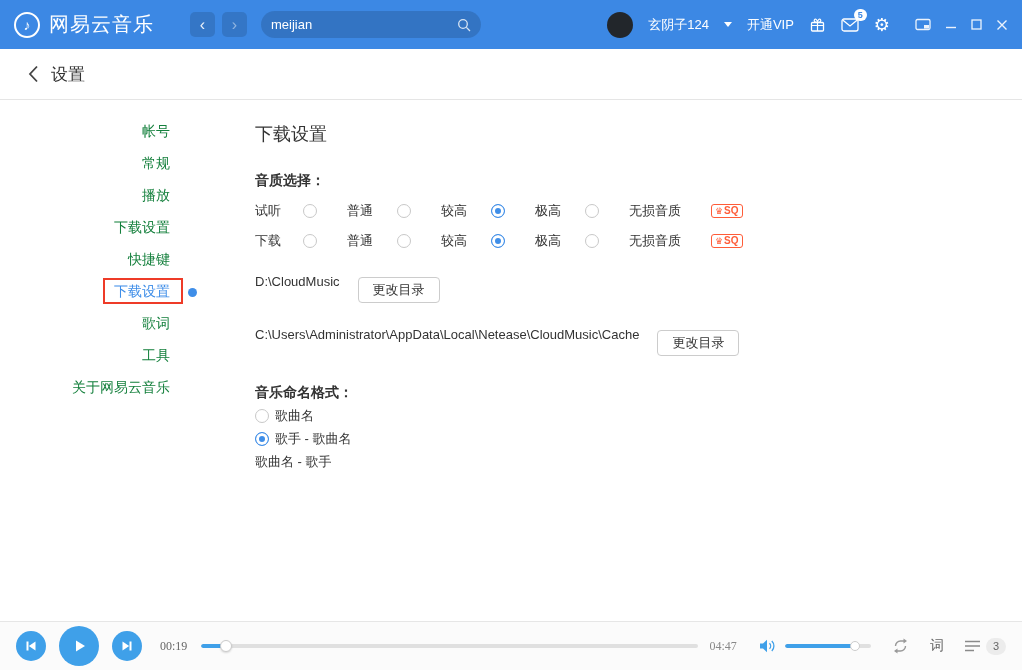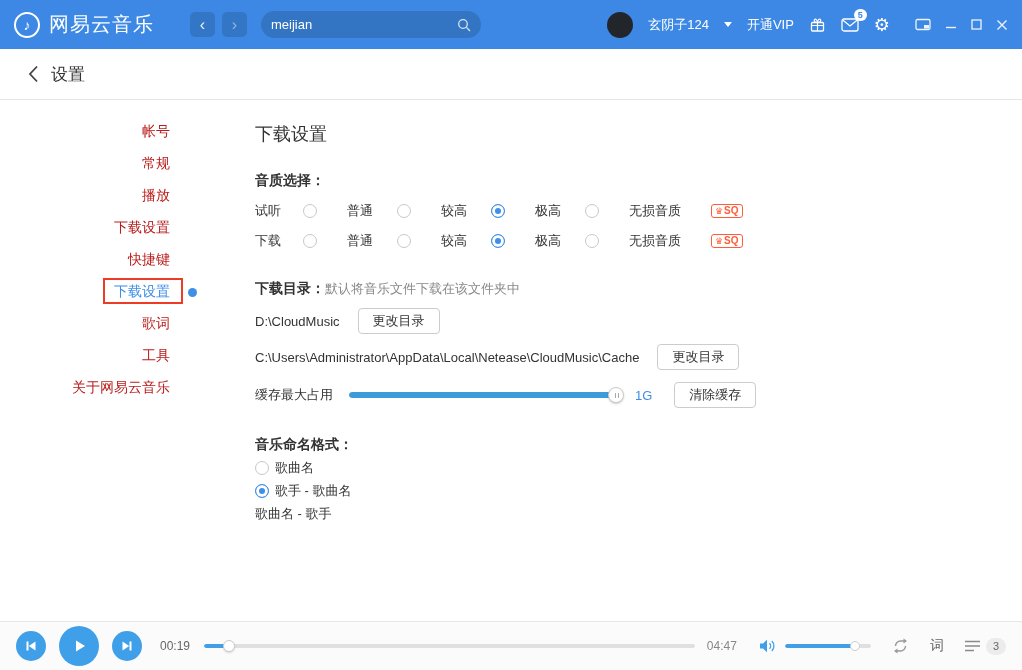--- a/index.html
+++ b/index.html
@@ -33,40 +33,40 @@
            border-radius:8px; padding:1px 4px; line-height:10px; }
   .winctl { display:flex; align-items:center; gap:14px; margin-left:10px; }
 
   
   .subheader { height:51px; border-bottom:1px solid #e5e5e5; display:flex; align-items:center; padding-left:28px; gap:12px; background:#fff; }
   .sub-title { font-size:17px; color:#333; }
 
   
   .content { display:flex; height:521px; overflow:hidden; }
   .sidebar { width:210px; padding-top:15px; flex:none; }
-  .side-item { height:32px; line-height:32px; text-align:right; padding-right:40px; font-size:14px; color:#b91c1c; cursor:pointer; }
+  .side-item { height:32px; line-height:32px; text-align:right; padding-right:40px; font-size:14px; color:#15803d; cursor:pointer; }
   .side-item.sel { color:#3f8ee8; }
   .main { flex:1; padding:22px 0 0 45px; overflow:hidden; }
   .page-title { font-size:18px; color:#333; }
   .sec-label { font-size:14px; font-weight:bold; color:#333; }
   .mt26 { margin-top:26px; } .mt28 { margin-top:28px; } .mt30 { margin-top:30px; }
   .qrow { display:flex; align-items:center; margin-top:12px; font-size:13px; color:#333; }
   .rlabel { width:48px; }
   .opt { display:flex; align-items:center; margin-right:24px; cursor:pointer; min-width:62px;gap:24px; }
   .opt.last { min-width:0; margin-right:0; }
   .radio { width:14px; height:14px; border-radius:50%; border:1px solid #c8c8c8; background:#fff; margin-right:6px; flex:none; }
   .radio.sel { border-color:#3f8ee8; background:#3f8ee8; box-shadow:inset 0 0 0 3px #fff; }
   .sq { display:inline-flex; align-items:center; margin-left:6px; border:1px solid #ff5c38; color:#ff5c38;
         font-size:10px; font-weight:bold; line-height:12px; padding:0 3px; border-radius:3px; }
   .sq::before { content:"♛"; font-size:9px; margin-right:1px; }
   .sec-head { display:flex; align-items:baseline; }
   .hint { font-weight:normal; color:#888; font-size:13px; }
   .path-row { display:flex; align-items:center; margin-top:10px; font-size:13px; color:#333; }
   .btn { height:26px; padding:0 14px; border:1px solid #ccc; border-radius:4px; background:#fff; font-size:13px;
-         color:#333; display:inline-flex; align-items:center; cursor:pointer; margin-left:18px; }
+         color:#333; display:inline-flex; align-items:center; cursor:pointer; margin-left:18px;margin-top:17px; }
   .cs-row { display:flex; align-items:center; margin-top:12px; font-size:13px; color:#333; }
   .slider { position:relative; width:272px; height:16px; display:flex; align-items:center; margin-left:16px; cursor:pointer; }
   .track { width:100%; height:6px; border-radius:3px; background:#e3e3e3; overflow:hidden; }
   .fill { height:100%; background:#3f9bd8; border-radius:3px; }
   .handle { position:absolute; top:0; width:16px; height:16px; border-radius:50%; background:#fff; border:1px solid #ccc;
             box-shadow:0 1px 2px rgba(0,0,0,.2); cursor:pointer; }
   .handle::before, .handle::after { content:""; position:absolute; top:5px; width:1px; height:5px; background:#aaa; }
   .handle::before { left:6px; } .handle::after { left:9px; }
   .cache-val { margin-left:14px; color:#3f8ee8; }
   .n-row { display:flex; align-items:center; margin-top:5px; font-size:13px; color:#333; cursor:pointer; }
@@ -74,21 +74,21 @@
   
   .red-box { position:absolute; left:103px; top:278px; width:80px; height:26px; border:2px solid #ee3b28; pointer-events:none; }
   .blue-dot { position:absolute; left:188px; top:288px; width:9px; height:9px; border-radius:50%; background:#3f8ee8; }
 
   
   .player { position:absolute; left:0; right:0; bottom:0; height:49px; background:#fbfbfb; border-top:1px solid #e6e6e6;
             display:flex; align-items:center; padding:0 16px; }
   .pbtn { width:30px; height:30px; border-radius:50%; background:#3fa0e9; display:flex; align-items:center;
           justify-content:center; cursor:pointer; flex:none; }
   .pbtn.play { width:40px; height:40px; margin:0 13px; }
-  .time { font-size:12px; color:#666; flex:none; }
+  .time { font-size:12px; color:#666; flex:none;font-family:Liberation Serif, serif; }
   .time.cur { margin:0 14px 0 18px; } .time.tot { margin:0 10px 0 12px; color:#888; }
   .progress { flex:1; position:relative; height:12px; display:flex; align-items:center; }
   .ptrack { width:100%; height:4px; background:#e0e0e0; border-radius:2px; overflow:hidden; }
   .pfill { height:100%; background:#3fa0e9; border-radius:2px; }
   .phandle { position:absolute; top:0; width:12px; height:12px; background:#fff; border:1px solid #ccc; border-radius:50%;
              box-shadow:0 1px 2px rgba(0,0,0,.15); cursor:pointer; }
   .vol { display:flex; align-items:center; margin-left:12px; flex:none; gap:8px; }
   .vslider { position:relative; width:86px; height:10px; display:flex; align-items:center; cursor:pointer; }
   .vtrack { width:100%; height:4px; background:#e0e0e0; border-radius:2px; overflow:hidden; }
   .vfill { height:100%; background:#3fa0e9; border-radius:2px; }
@@ -221,45 +221,30 @@
           <span class="radio sel"></span>
           <span>极高</span>
         </span>
         <span class="opt last">
           <span class="radio"></span>
           <span>无损音质</span>
           <span class="sq">SQ</span>
         </span>
       </div>
 
-      <div class="sec-head mt30">
-        <span class="sec-label">下载目录：</span>
-        <span class="hint">默认将音乐文件下载在该文件夹中</span>
-      </div>
       <div class="path-row">
         <span>D:\CloudMusic</span>
         <button class="btn">更改目录</button>
       </div>
 
       <div class="path-row">
         <span>C:\Users\Administrator\AppData\Local\Netease\CloudMusic\Cache</span>
         <button class="btn">更改目录</button>
       </div>
 
-      <div class="cs-row">
-        <span>缓存最大占用</span>
-        <div class="slider">
-          <div class="track">
-              <div class="fill" style="width:98%"></div>
-            </div>
-          <div class="handle" style="left:calc(98% - 8px)"></div>
-        </div>
-        <span class="cache-val">1G</span>
-        <button class="btn" style="margin-left:22px">清除缓存</button>
-      </div>
 
       <div class="sec-label mt28">音乐命名格式：</div>
       <div class="n-row">
         <span class="radio"></span>
         <span>歌曲名</span>
       </div>
       <div class="n-row">
         <span class="radio sel"></span>
         <span>歌手 - 歌曲名</span>
       </div>

